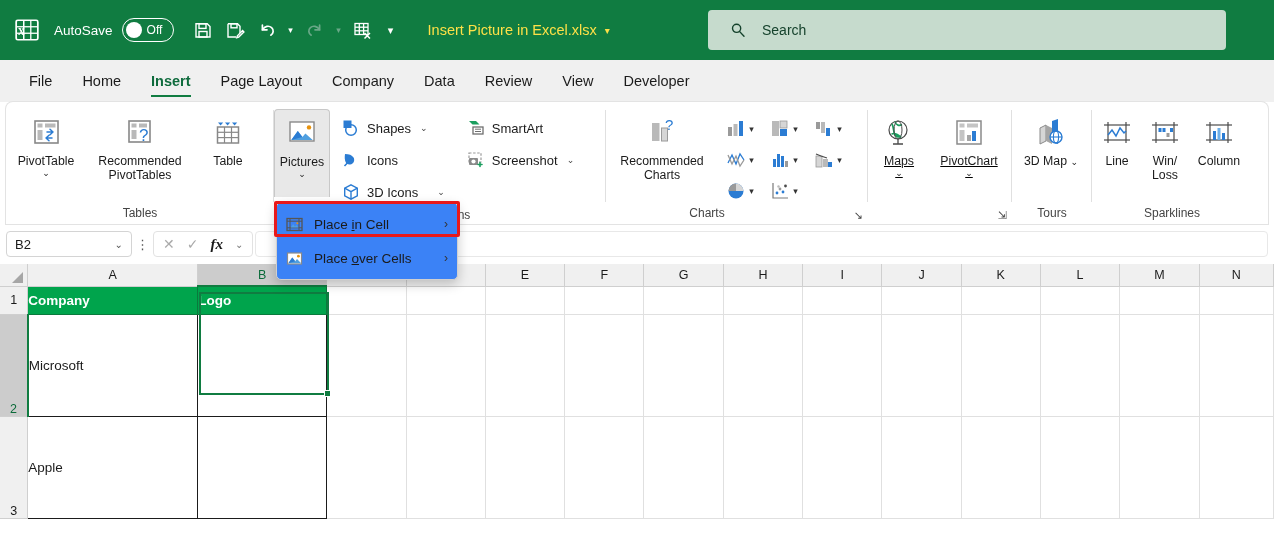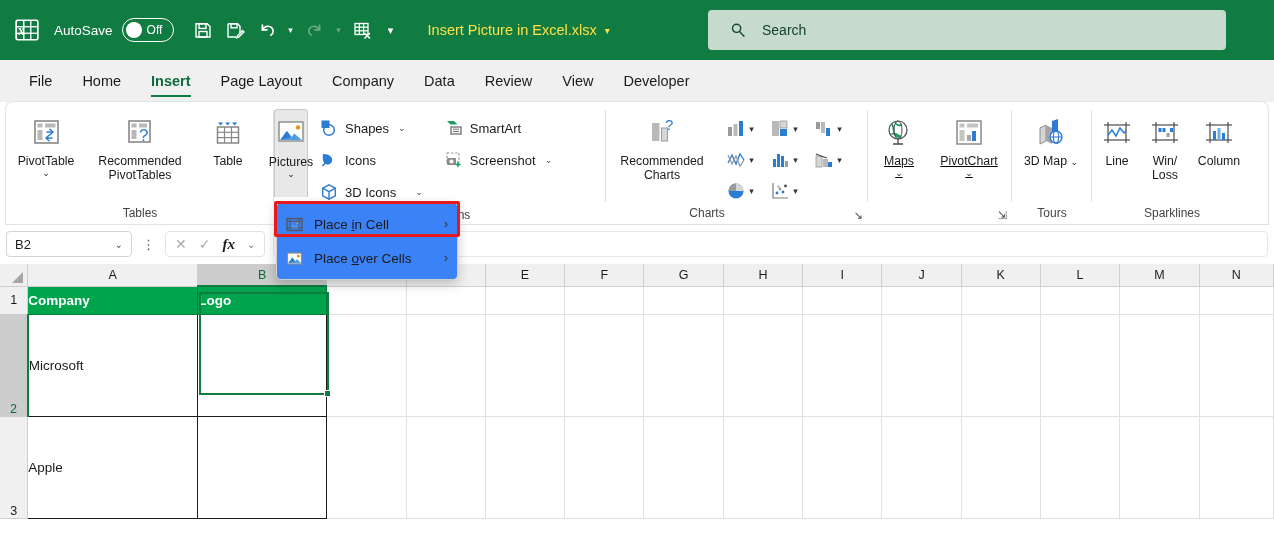--- a/index.html
+++ b/index.html
@@ -179,21 +179,21 @@
     right: 5px; bottom: 2px;
     font-size: 11px; color: #444;
   }
 
   
   .picbtn {
     background: #e8e8e8;
     border: 1px solid #c8c8c8;
     border-radius: 4px 4px 0 0;
     border-bottom: none;
-    width: 34px;
+    width: 56px;
     margin-top: 2px;
     height: 88px;
     padding-top: 6px;
   }
 
   
   .menu {
     position: absolute;
     left: 276px; top: 202px;
     width: 182px;
@@ -227,21 +227,20 @@
     z-index: 45;
     pointer-events: none;
   }
 
   
   .fbar {
     height: 40px;
     background: #ffffff;
     display: flex; align-items: center;
     padding: 0 6px;
-    gap: 6px;
   }
   .namebox {
     width: 126px; height: 26px;
     border: 1px solid #d4d4d4;
     border-radius: 4px;
     display: flex; align-items: center;
     padding: 0 8px;
     font-size: 13px; color: #1b1b1b;
   }
   .namebox .cv { margin-left: auto; font-size: 10px; color: #555; }

